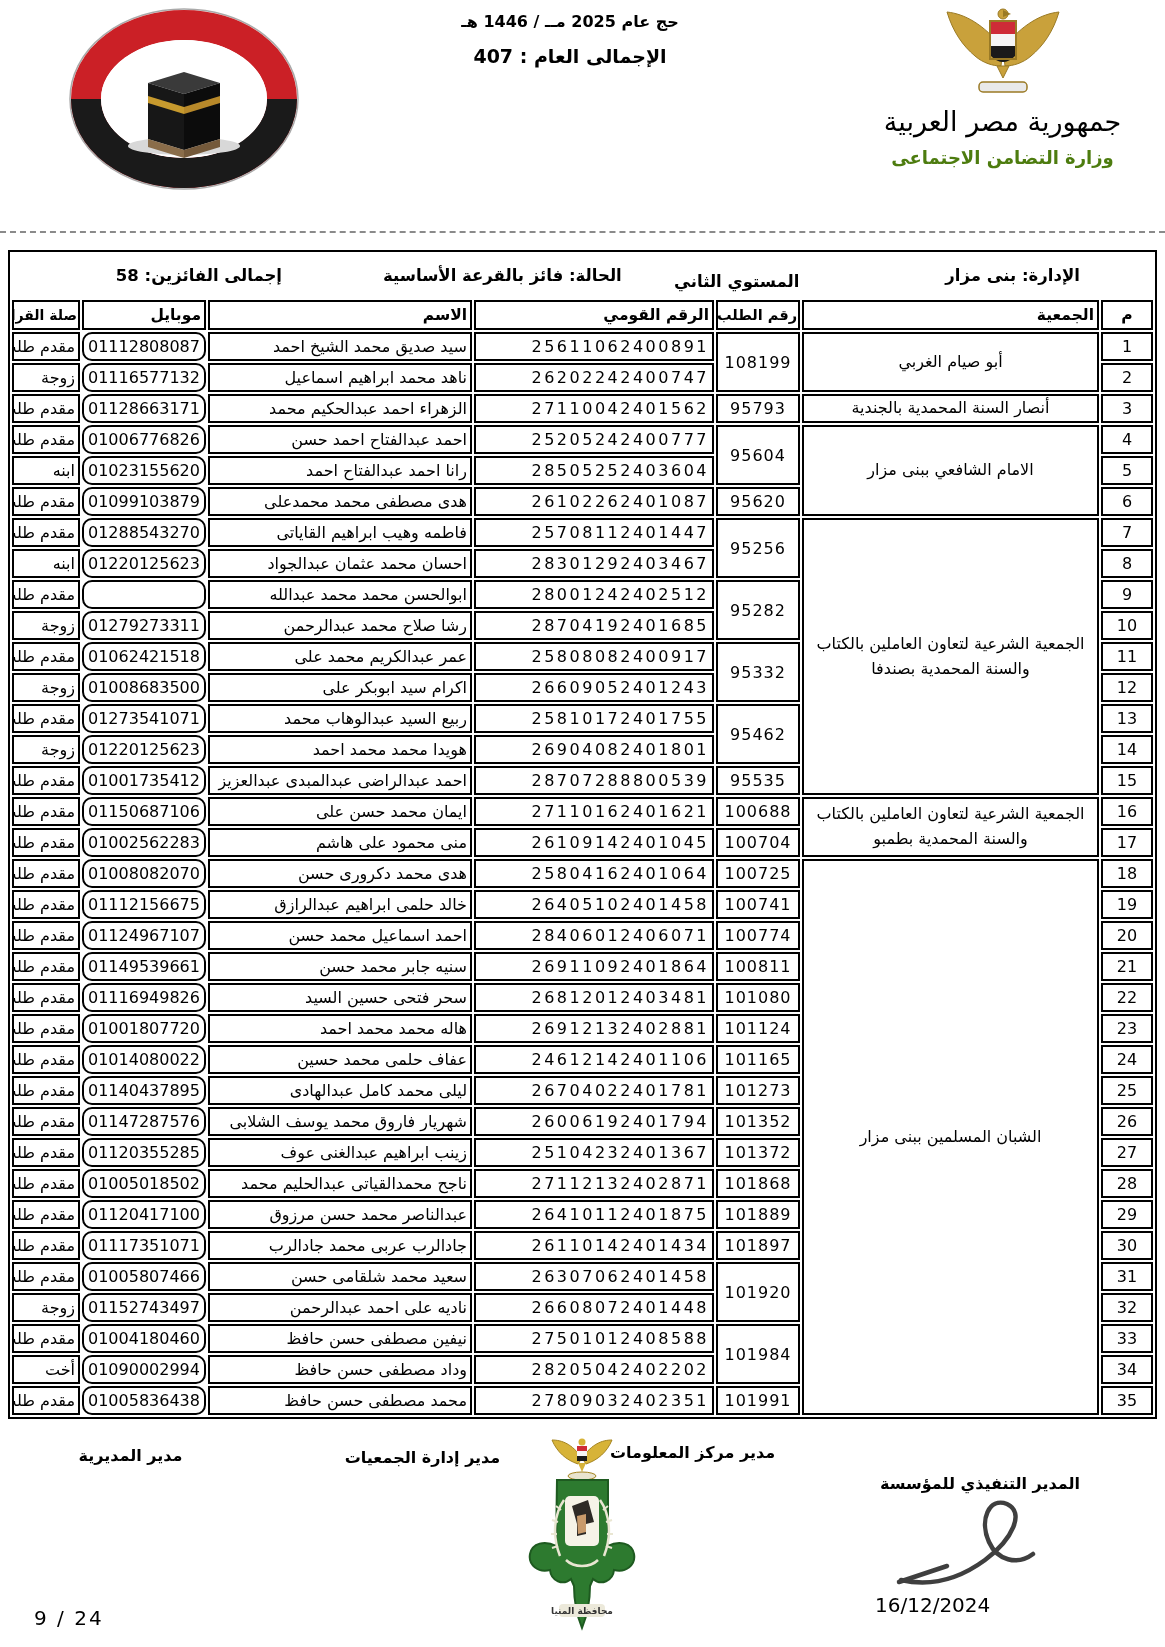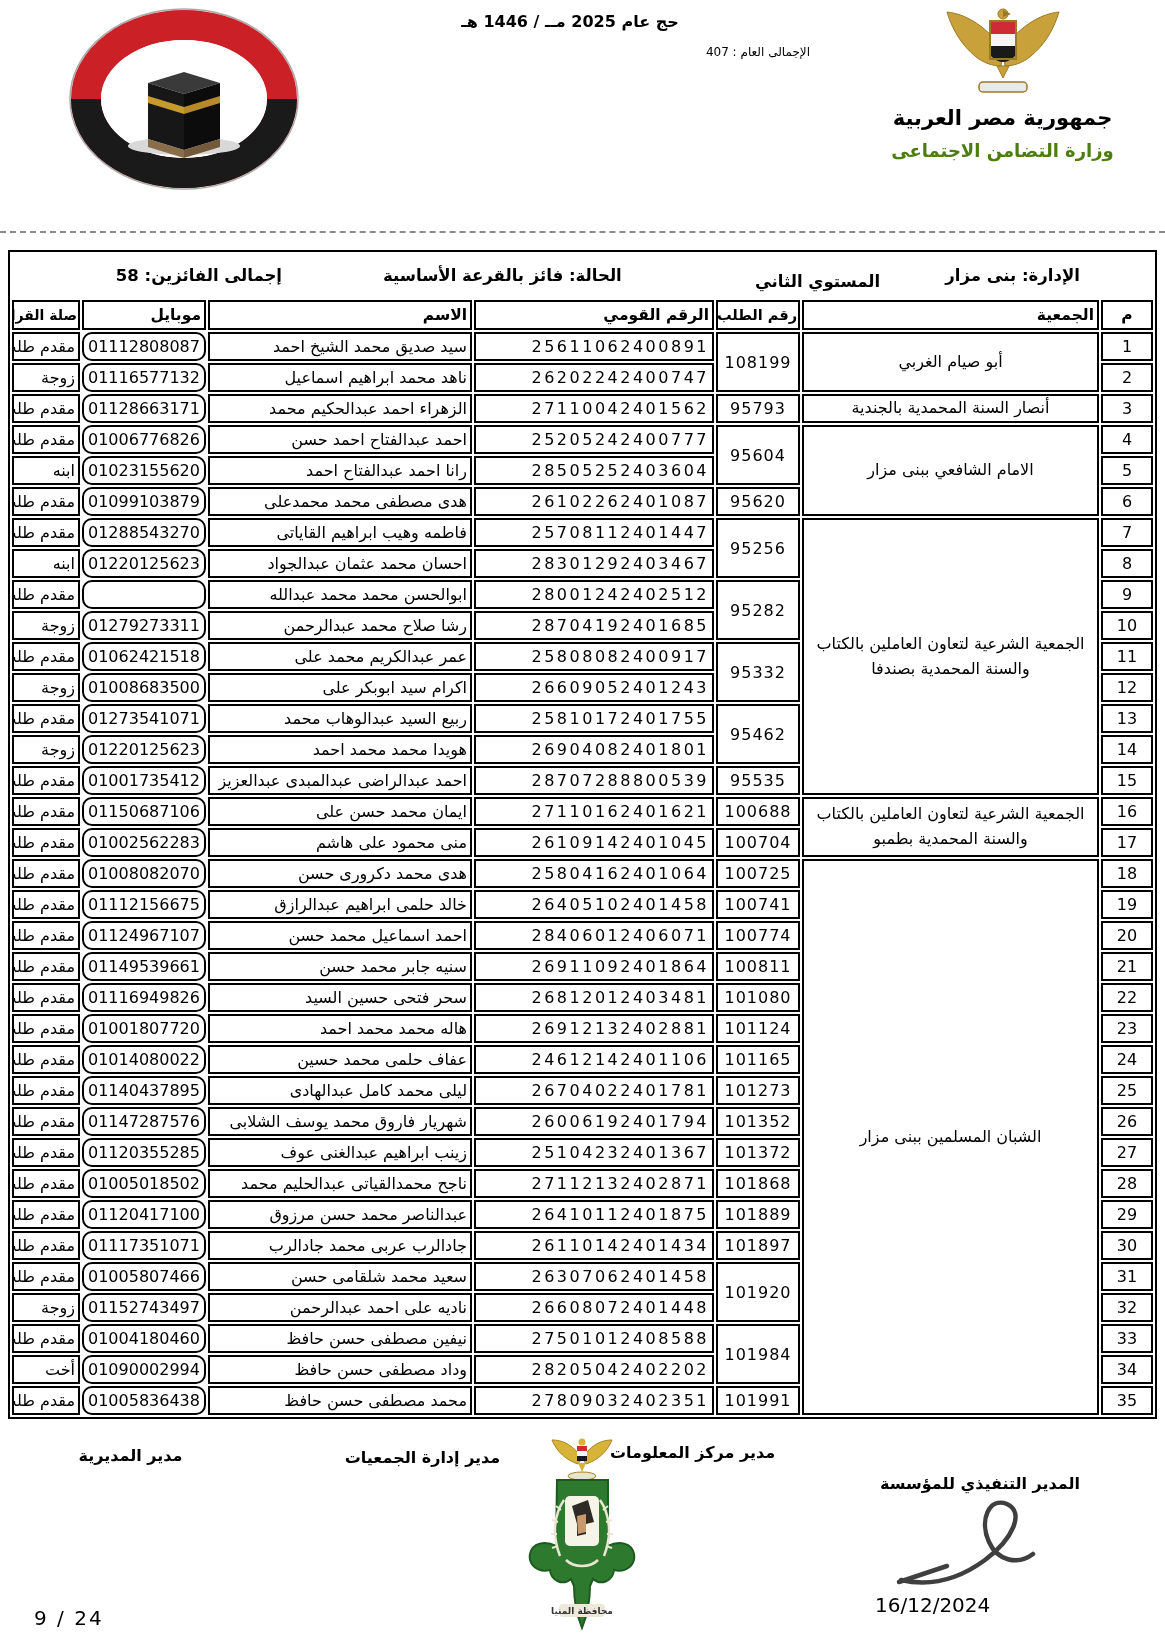--- a/index.html
+++ b/index.html
@@ -6,31 +6,31 @@
   body{
     width:1165px;height:1647px;position:relative;overflow:hidden;
     font-family:"DejaVu Sans",sans-serif;color:#000;
   }
   .abs{position:absolute;}
   
   .title-block{left:330px;top:12px;width:480px;text-align:center;direction:rtl;}
   .title-line1{font-size:21px;font-weight:bold;margin:4px 0 10px;}
   .title-line2{font-size:16px;font-weight:bold;margin:0 0 14px;}
   .title-line3{font-size:20px;font-weight:bold;margin:0 0 16px;}
-  .title-line4{font-size:12px;font-weight:normal;text-align:right;}
+  .title-line4{font-size:19px;font-weight:bold;}
   .gov-block{left:840px;top:4px;width:325px;text-align:center;direction:rtl;}
   .gov-eagle{margin:0 auto;display:block;}
-  .gov-country{font-size:21px;font-weight:bold;margin-top:6px;}
+  .gov-country{font-size:27px;font-weight:normal;margin-top:6px;}
   .gov-ministry{font-size:18px;font-weight:bold;margin-top:10px;color:#4d7c0f;letter-spacing:1px;}
   .dash-rule{left:0;top:231px;width:1165px;border-top:2px dashed #8a8a8a;height:0;}
   
   .table-wrap{left:8px;top:250px;width:1149px;border:2px solid #000;box-sizing:border-box;background:#fff;}
   .info-row{display:flex;direction:rtl;align-items:center;height:46px;font-weight:bold;font-size:16.5px;}
   .info-admin{width:24%;padding-right:10px;box-sizing:border-box;text-align:center;}
-  .info-level{width:18%;text-align:right;margin-top:12px;}
+  .info-level{width:18%;text-align:left;margin-top:12px;}
   .info-status{width:30%;text-align:center;}
   .info-total{width:23%;text-align:center;}
   table.main{width:100%;border-collapse:separate;border-spacing:2px;direction:rtl;table-layout:fixed;}
   table.main th,table.main td{
     border:2px solid #000;box-sizing:border-box;padding:0 3px;overflow:hidden;background:#fff;
   }
   table.main th{height:30px;font-size:15.5px;font-weight:bold;text-align:right;white-space:nowrap;}
   table.main th.num{text-align:center;}
   table.main th.rel{font-size:14px;padding:0 1px;}
   table.main th.req{font-size:14.5px;padding:0 1px;}

